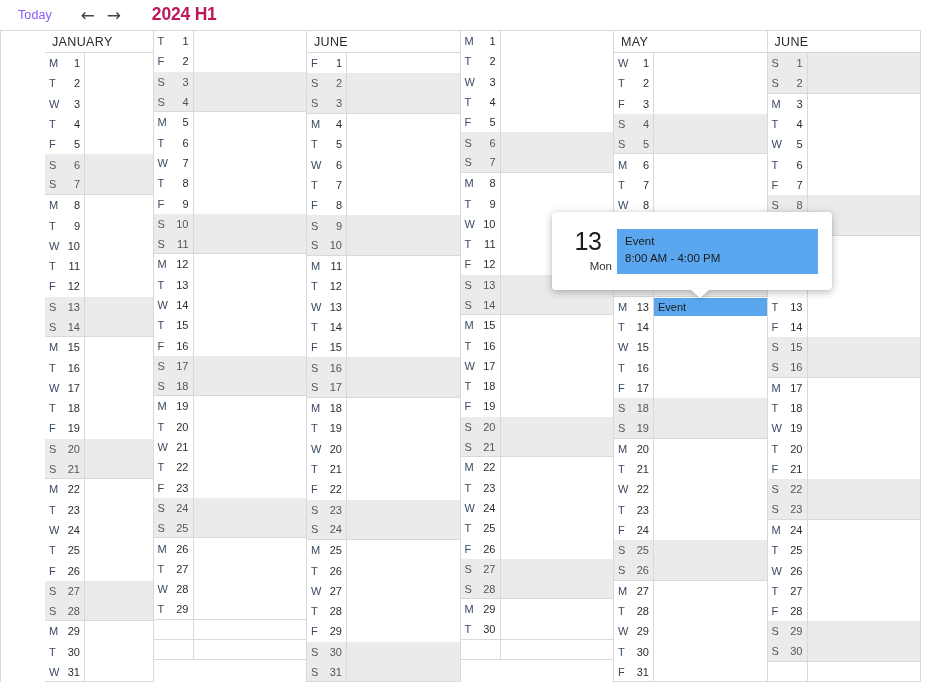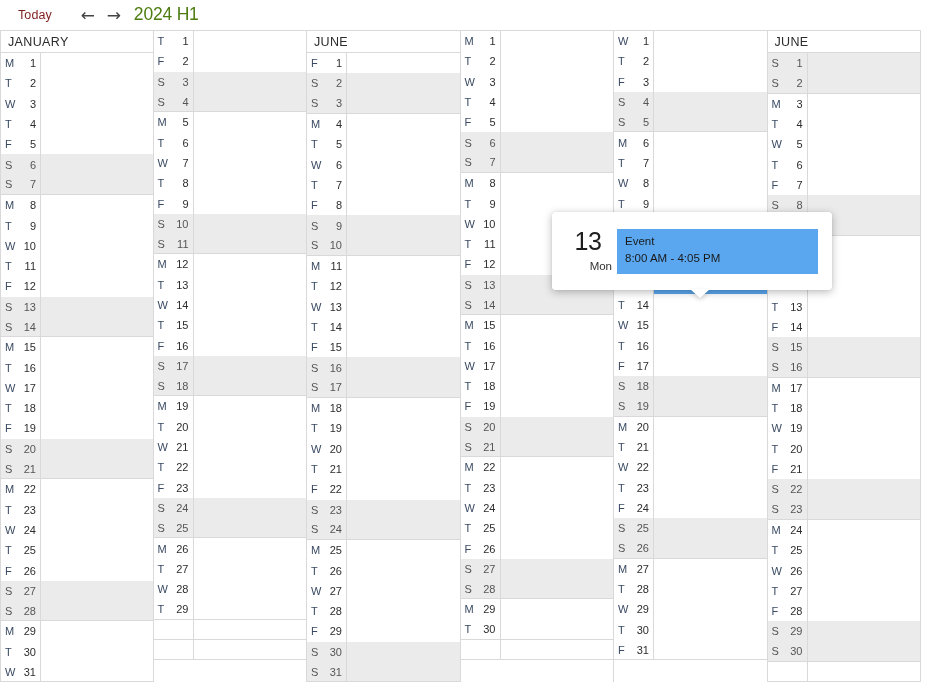--- a/index.html
+++ b/index.html
@@ -22,42 +22,42 @@
     display: flex;
     align-items: center;
     padding-left: 13px;
     box-sizing: border-box;
     background: #ffffff;
     position: relative;
     z-index: 5;
   }
   .today-btn {
     font-size: 12.5px;
-    color: #7f1d1d;
+    color: #8b5cf6;
     padding: 2px 5px;
     cursor: pointer;
     line-height: 1;
     letter-spacing: .1px;
   }
   .nav-arrow {
     font-size: 17px;
     color: #444444;
     width: 28px;
     text-align: center;
     cursor: pointer;
     line-height: 1;
     font-family: "DejaVu Sans", sans-serif;
   }
   #nav-prev { margin-left: 17px; }
   #nav-next { margin-left: -2px; }
   .range-title {
     font-size: 17.5px;
-    font-weight: normal;
-    color: #4d7c0f;
-    margin-left: 6px;
+    font-weight: bold;
+    color: #be185d;
+    margin-left: 24px;
     line-height: 1;
     letter-spacing: -0.2px;
   }
 
   
   #grid {
     position: absolute;
     left: 0;
     top: 30px;
     width: 921px;
@@ -68,21 +68,21 @@
   }
   .month-col {
     width: 153.5px;
     flex: 0 0 153.5px;
     border-right: 1px solid #d9d9d9;
     box-sizing: border-box;
     display: flex;
     flex-direction: column;
     position: relative;
   }
-  .month-col.first { border-left: 1px solid #d9d9d9; }
+  .month-col.first { border-left: 1px solid #d9d9d9; padding-left: 44px; }
 
   .month-head {
     height: 22px;
     flex: 0 0 22px;
     box-sizing: border-box;
     display: flex;
     align-items: center;
     padding-left: 7px;
     font-size: 12.5px;
     color: #2b2b2b;
@@ -1097,20 +1097,21 @@
           <span class="dnum">30</span>
         </div>
         <div class="daybody"></div>
       </div>
       <div class="day-row empty bounded">
         <div class="daynum"></div>
         <div class="daybody"></div>
       </div>
     </div>
     <div class="month-col">
+      <div class="month-head">MAY</div>
       <div class="day-row">
         <div class="daynum">
           <span class="dow">W</span>
           <span class="dnum">1</span>
         </div>
         <div class="daybody"></div>
       </div>
       <div class="day-row">
         <div class="daynum">
           <span class="dow">T</span>
@@ -1544,15 +1545,15 @@
   </div>
 
 <div id="popup-tail"></div>
 <div id="popup">
   <div class="popup-date">
     <span class="popup-day-num">13</span>
     <span class="popup-dow">Mon</span>
   </div>
   <div class="popup-event">
     <span class="popup-event-title">Event</span>
-    <span class="popup-event-time">8:00 AM - 4:05 PM</span>
+    <span class="popup-event-time">8:00 AM - 4:00 PM</span>
   </div>
 </div>
 
 </body></html>

